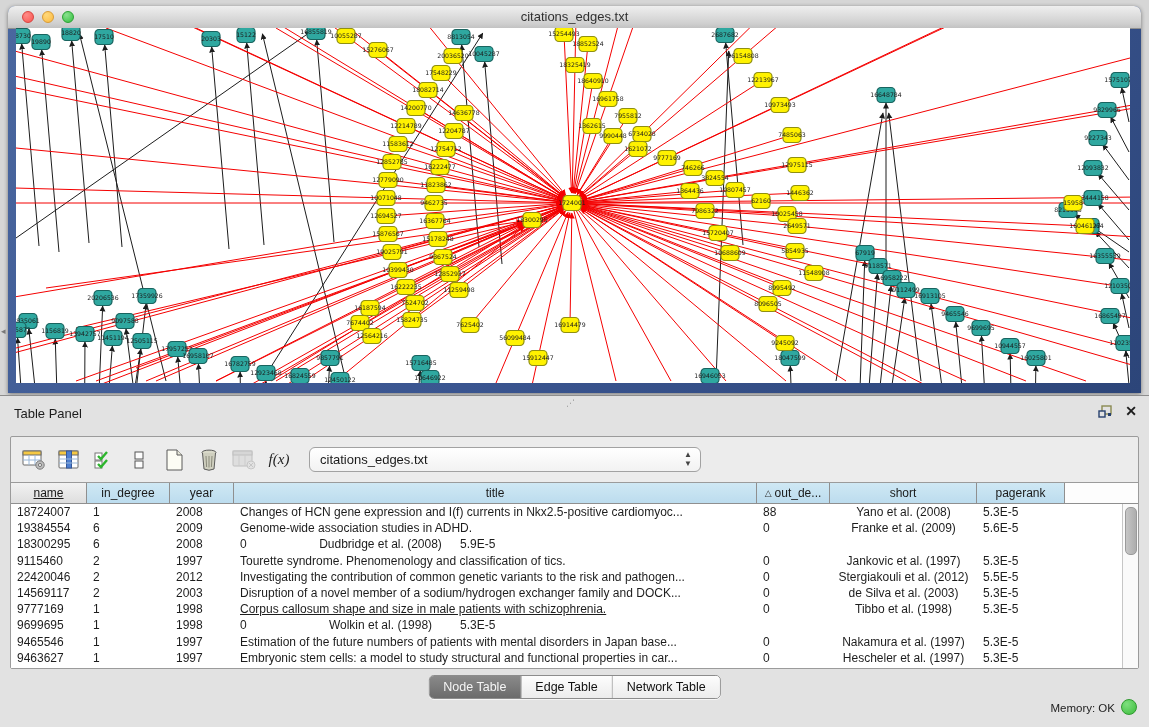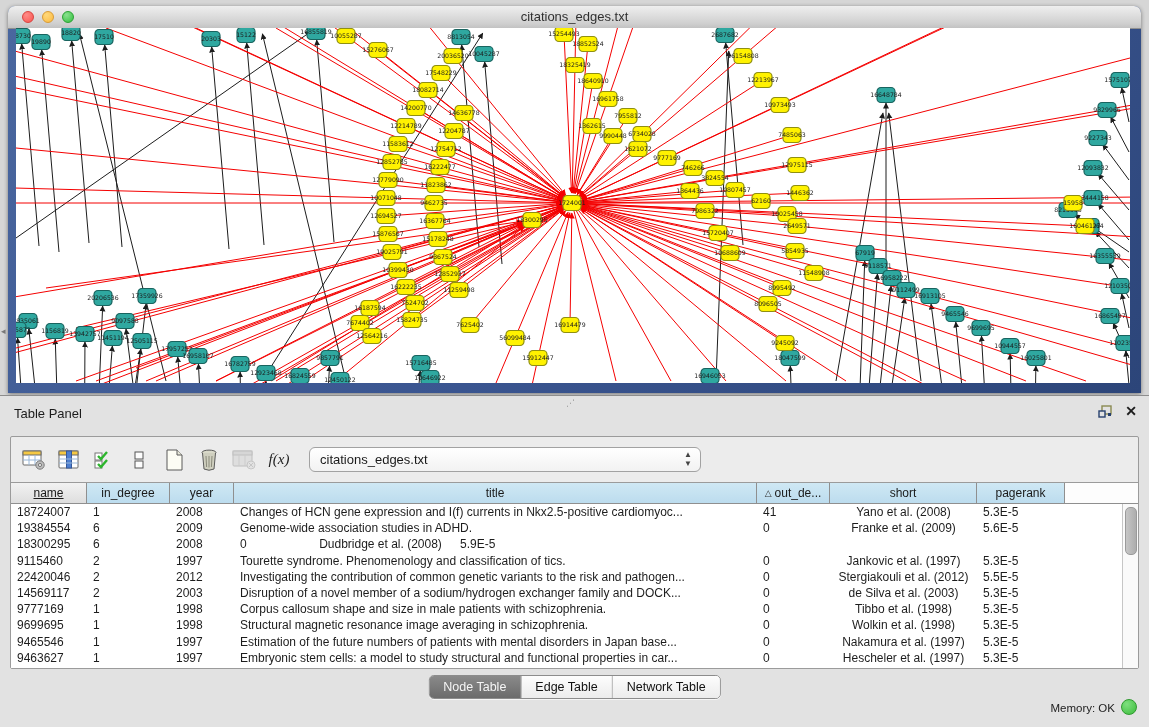--- a/index.html
+++ b/index.html
@@ -893,21 +893,21 @@
               <span>pagerank</span>
             </div>
             <div class="hcell filler" style="flex: 1 1 0%;"></div>
           </div>
         <div id="grid-body">
             <div class="trow">
               <div class="tcell" style="width: 76px;">18724007</div>
               <div class="tcell" style="width: 83px;">1</div>
               <div class="tcell" style="width: 64px;">2008</div>
               <div class="tcell" style="width: 523px;">Changes of HCN gene expression and I(f) currents in Nkx2.5-positive cardiomyoc...</div>
-              <div class="tcell" style="width: 73px;">41</div>
+              <div class="tcell" style="width: 73px;">88</div>
               <div class="tcell center" style="width: 147px;">Yano et al. (2008)</div>
               <div class="tcell" style="width: 88px;">5.3E-5</div>
             </div>
             <div class="trow">
               <div class="tcell" style="width: 76px;">19384554</div>
               <div class="tcell" style="width: 83px;">6</div>
               <div class="tcell" style="width: 64px;">2009</div>
               <div class="tcell" style="width: 523px;">Genome-wide association studies in ADHD.</div>
               <div class="tcell" style="width: 73px;">0</div>
               <div class="tcell center" style="width: 147px;">Franke et al. (2009)</div>
@@ -945,30 +945,29 @@
               <div class="tcell" style="width: 64px;">2003</div>
               <div class="tcell" style="width: 523px;">Disruption of a novel member of a sodium/hydrogen exchanger family and DOCK...</div>
               <div class="tcell" style="width: 73px;">0</div>
               <div class="tcell center" style="width: 147px;">de Silva et al. (2003)</div>
               <div class="tcell" style="width: 88px;">5.3E-5</div>
             </div>
             <div class="trow">
               <div class="tcell" style="width: 76px;">9777169</div>
               <div class="tcell" style="width: 83px;">1</div>
               <div class="tcell" style="width: 64px;">1998</div>
-              <div class="tcell" style="width: 523px;">Corpus callosum shape and size in male patients with schizophrenia.</div>
+              <div class="tcell" style="width: 523px; text-decoration: underline;">Corpus callosum shape and size in male patients with schizophrenia.</div>
               <div class="tcell" style="width: 73px;">0</div>
               <div class="tcell center" style="width: 147px;">Tibbo et al. (1998)</div>
               <div class="tcell" style="width: 88px;">5.3E-5</div>
             </div>
             <div class="trow">
               <div class="tcell" style="width: 76px;">9699695</div>
               <div class="tcell" style="width: 83px;">1</div>
               <div class="tcell" style="width: 64px;">1998</div>
-              <div class="tcell" style="width: 523px;">Structural magnetic resonance image averaging in schizophrenia.</div>
               <div class="tcell" style="width: 73px;">0</div>
               <div class="tcell center" style="width: 147px;">Wolkin et al. (1998)</div>
               <div class="tcell" style="width: 88px;">5.3E-5</div>
             </div>
             <div class="trow">
               <div class="tcell" style="width: 76px;">9465546</div>
               <div class="tcell" style="width: 83px;">1</div>
               <div class="tcell" style="width: 64px;">1997</div>
               <div class="tcell" style="width: 523px;">Estimation of the future numbers of patients with mental disorders in Japan base...</div>
               <div class="tcell" style="width: 73px;">0</div>

